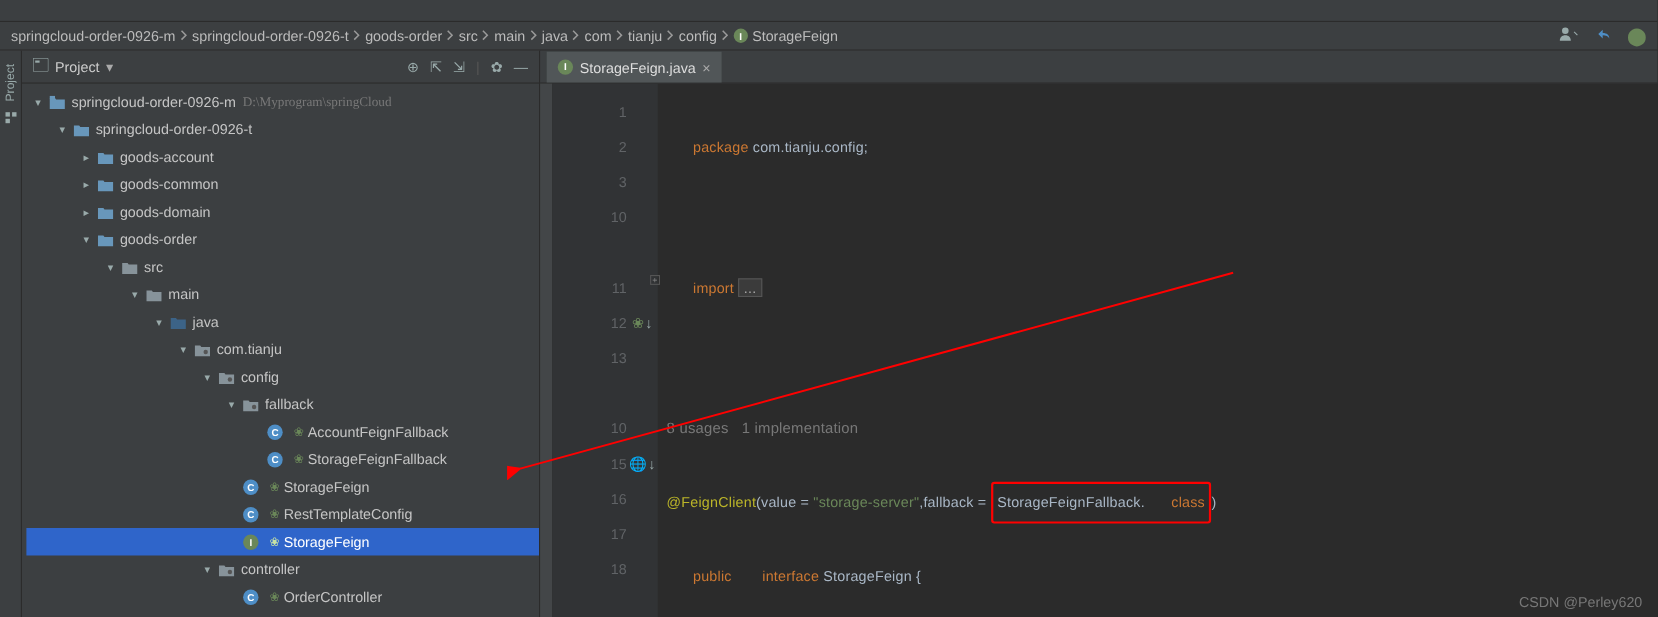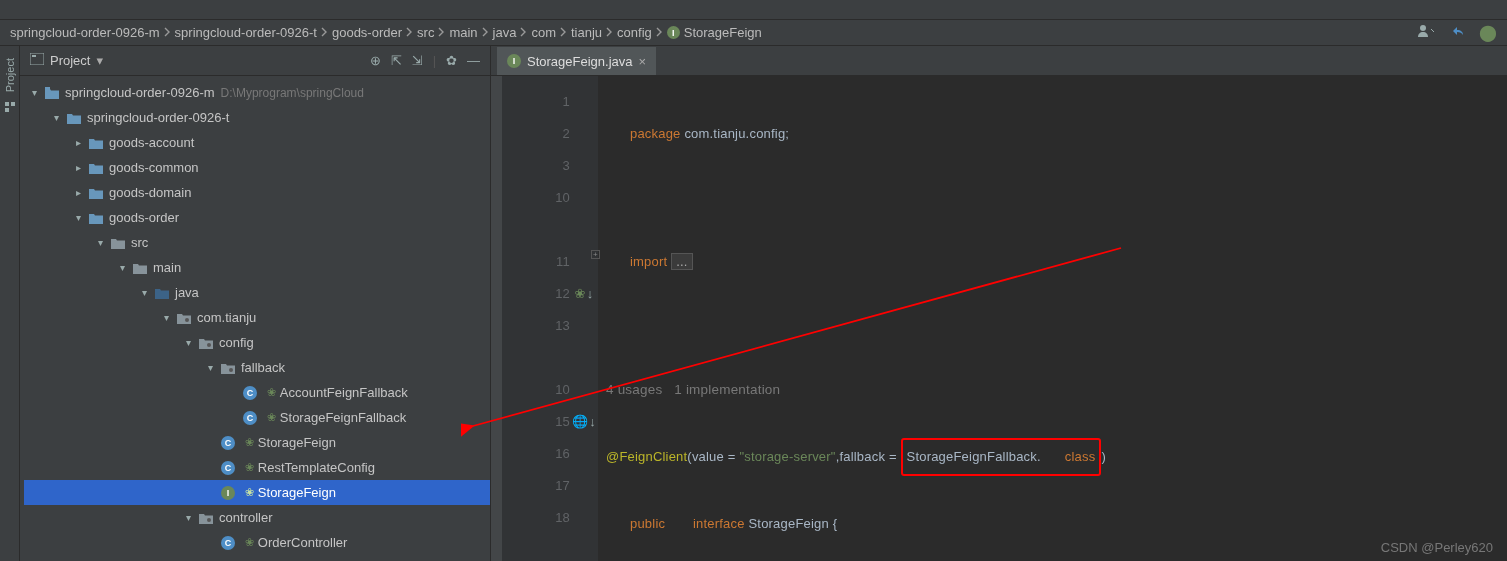--- a/index.html
+++ b/index.html
@@ -27,21 +27,21 @@
 .tree-arrow { width:12px; color:#9aa; font-size:10px; }
 .tree-icon { width:16px; height:16px; display:inline-flex; align-items:center; justify-content:center; margin-right:5px;}
 .tree-dir { color:#87939a; }
 .tree-dir svg { fill:#87939a; }
 .tree-pkg svg { fill:#87939a; }
 .tree-mod svg { fill:#519aba; }
 .tree-class-c { background:#4e8ec6; border-radius:50%; width:14px; height:14px; color:#fff; font-size:9px; font-weight:bold; display:flex; align-items:center; justify-content:center;}
 .tree-class-i { background:#6a8759; border-radius:50%; width:14px; height:14px; color:#fff; font-size:9px; font-weight:bold; display:flex; align-items:center; justify-content:center;}
 .tree-anno { color:#6a8759; font-size:11px; margin-left:4px;}
 .tree-label { color:#c5c5c5; }
-.tree-path { color:#787878; margin-left:6px; font-size:12px;}
+.tree-path { color:#787878; margin-left:6px; font-size:12px;font-family:Liberation Serif, serif;}
 .editor-area { flex:1; display:flex; flex-direction:column; background:#2b2b2b; position:relative;}
 .tabs { height:30px; background:#3c3f41; display:flex; align-items:flex-end; padding-left:6px; border-bottom:1px solid #2b2b2b;}
 .tab { height:28px; background:#515658; display:flex; align-items:center; padding:0 10px; gap:6px; color:#ddd; font-size:12.5px; border-top-left-radius:0; border-top-right-radius:0; margin-top:2px;}
 .tab-close { color:#aaa; font-size:13px; cursor:pointer;}
 .editor { flex:1; display:flex; font-family:"JetBrains Mono","Consolas",monospace; font-size:15px; position:relative; letter-spacing:0.2px;}
 .gutter { width:96px; background:#313335; color:#606366; text-align:right; padding:10px 28px 10px 8px; line-height:32px; user-select:none; position:relative;}
 .gutter-icons { position:absolute; right:3px; top:10px; width:22px; }
 .gutter-icon-row { height:32px; display:flex; align-items:center; justify-content:center; gap:1px;}
 .line-no { height:32px; }
 .code { flex:1; padding:10px 8px; line-height:32px; white-space:pre; position:relative;}
@@ -352,21 +352,21 @@
               <span style="color:#888">🌐</span>
               <span style="color:#9aa">↓</span>
             </div>
         </div>
       </div>
       <div class="code">
 <div style="position:relative"><span class="kw">package </span><span class="type">com.tianju.config;</span></div>
 <div>&nbsp;</div>
 <div style="position:relative"><span class="gutter-fold">+</span><span class="kw">import </span><span style="background:#3b3b3b;padding:0 4px;border:1px solid #555555;color:#aaa">...</span></div>
 <div>&nbsp;</div>
-<div><span class="hint">4 usages</span><span class="hint">&nbsp;&nbsp;&nbsp;</span><span class="hint">1 implementation</span></div>
+<div><span class="hint">8 usages</span><span class="hint">&nbsp;&nbsp;&nbsp;</span><span class="hint">1 implementation</span></div>
 <div><span class="anno">@FeignClient</span><span class="type">(value = </span><span class="str">"storage-server"</span><span class="type">,fallback = </span><span class="highlight-box"><span class="type">StorageFeignFallback.</span><span class="kw">class</span></span><span class="type">)</span></div>
 <div><span class="kw">public </span><span class="kw">interface </span><span class="type">StorageFeign </span><span class="type">{</span></div>
 
 
 
 
 
 
 
       </div>

